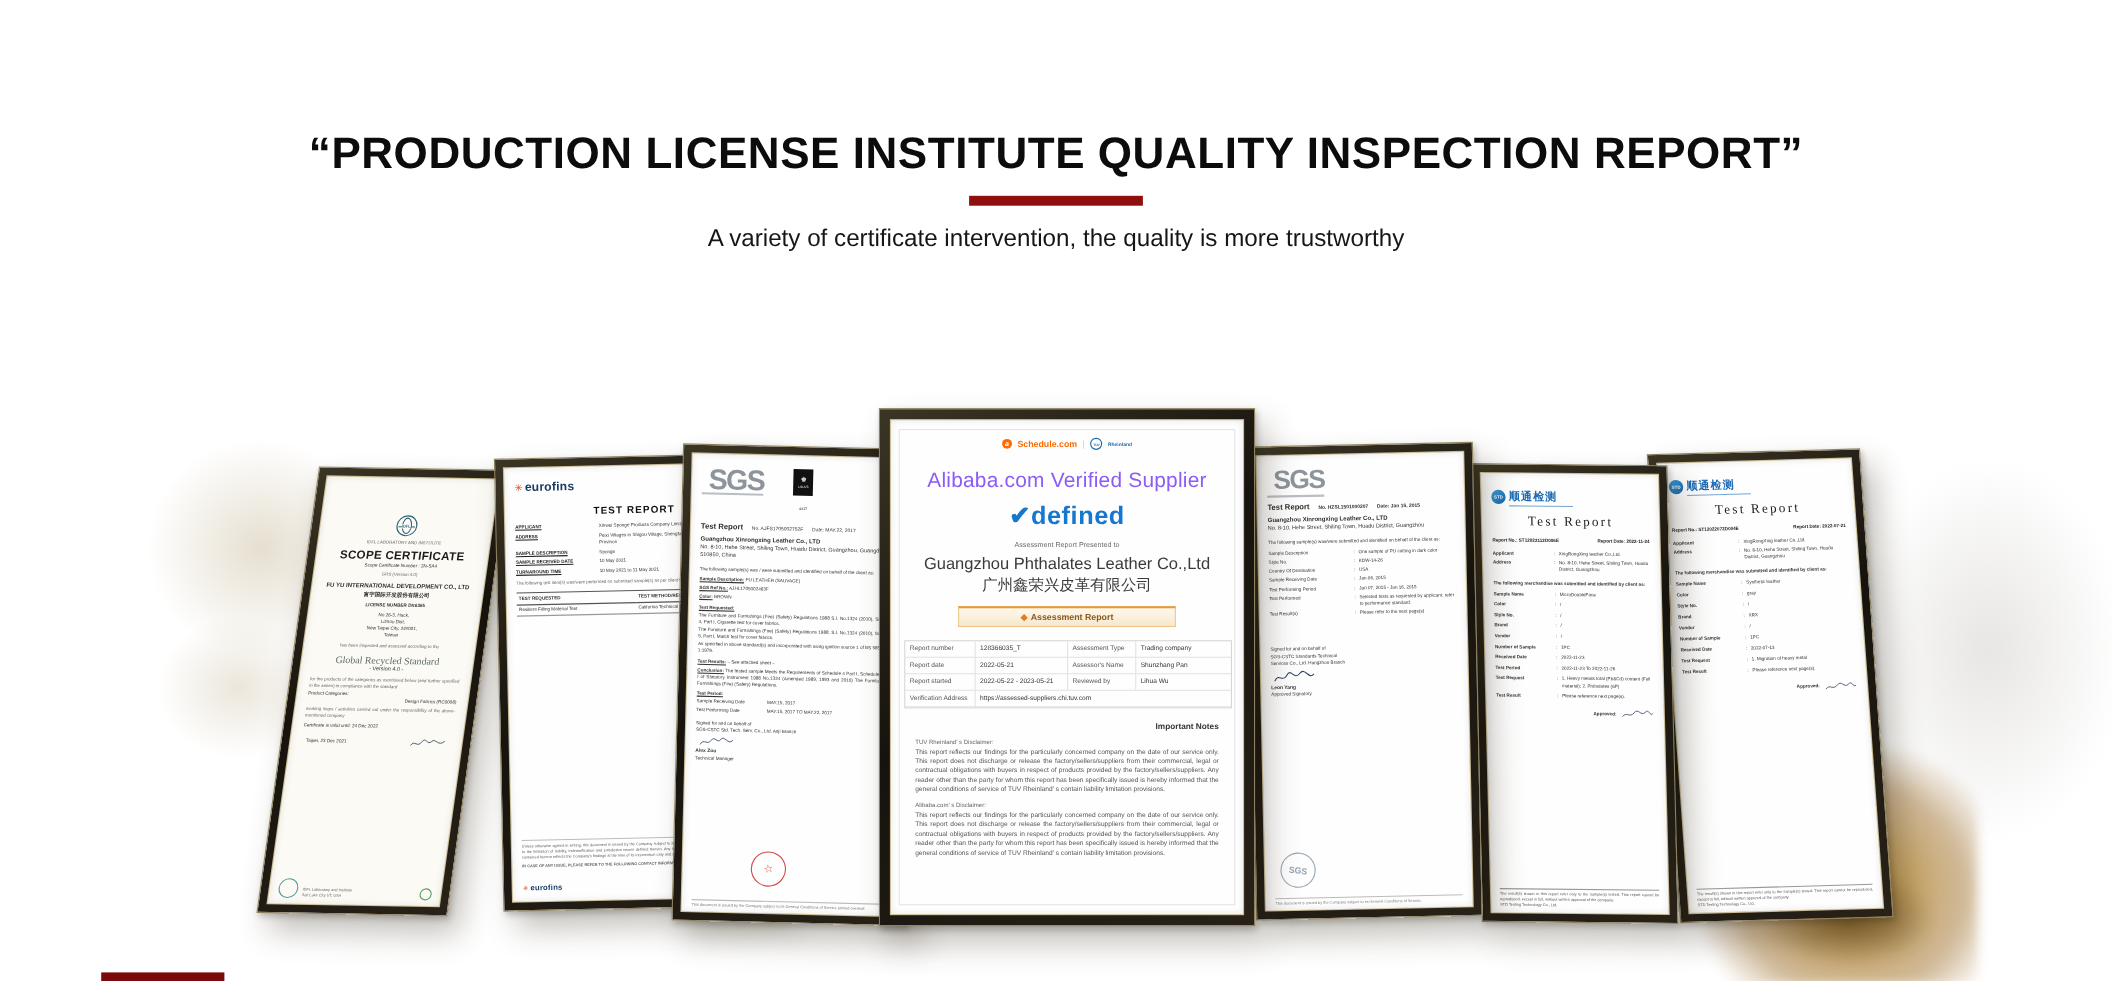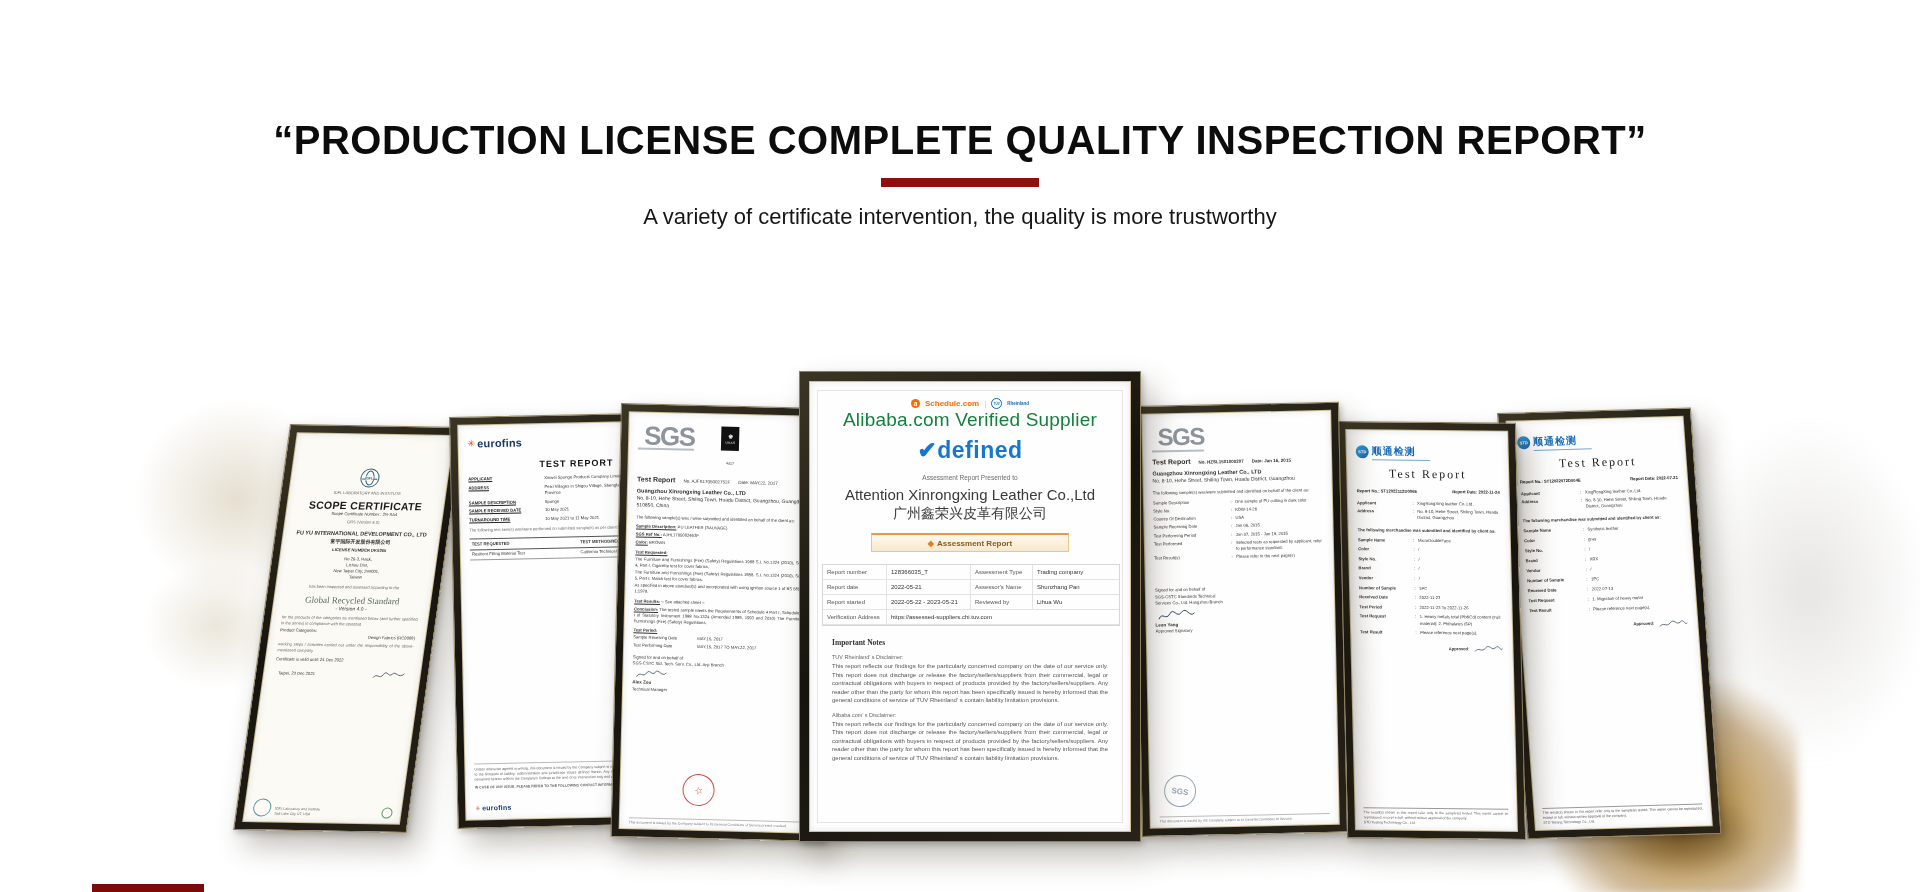--- a/index.html
+++ b/index.html
@@ -105,42 +105,42 @@
   .p-ali{padding:16px 12px 10px;text-align:center;}
   .ali-inner-border{position:absolute;inset:8px 7px;border:1px solid #e4e4e4;pointer-events:none;}
   .ali-logos{display:flex;align-items:center;justify-content:center;gap:5px;}
   .ali-mark{width:9px;height:9px;border-radius:50%;background:#ff6a00;color:#fff;font-size:6.5px;
             font-weight:bold;font-style:italic;display:flex;align-items:center;justify-content:center;}
   .ali-word{color:#ff6a00;font-size:8px;font-weight:bold;}
   .logo-sep{color:#ccc;font-size:8px;}
   .tuv-mark{width:9px;height:9px;border-radius:50%;border:1.3px solid #1569b3;color:#1569b3;
             font-size:3px;font-weight:bold;display:flex;align-items:center;justify-content:center;}
   .tuv-word{color:#1569b3;font-size:4.5px;font-weight:bold;}
-  .ali-heading{font-size:19px;color:#15803d;margin-top:0;letter-spacing:.2px;}
+  .ali-heading{font-size:19px;color:#8b5cf6;margin-top:18px;letter-spacing:.2px;}
   .verified{margin-top:6px;font-size:23px;font-weight:bold;color:#1677cf;letter-spacing:.5px;}
   .vcheck{color:#1677cf;}
   .presented{font-size:6.5px;color:#6b6b6b;margin-top:10px;}
   .ali-co-en{font-size:15px;color:#3a3a3a;margin-top:5px;}
   .ali-co-cn{font-size:14px;color:#3a3a3a;margin-top:2px;}
   .banner{position:relative;margin:10px auto 0;width:196px;padding:3.5px 0;
           background:linear-gradient(#fef8ec,#f6e8cd);border:1px solid #ecc685;border-top:2px solid #e79b3c;
           font-size:8px;font-weight:bold;color:#8a5a1f;}
   .banner::before,.banner::after{content:"";position:absolute;top:4px;width:12px;height:13px;
           background:#f0d3a0;border:1px solid #e0ad66;z-index:-1;}
   .banner::before{left:-9px;transform:skewX(-18deg);}
   .banner::after{right:-9px;transform:skewX(18deg);}
   .b-dia{color:#e07f1f;margin-right:3px;}
   .atable{margin:12px auto 0;width:296px;border:1px solid #d7d7d7;text-align:left;}
   .arow{display:grid;grid-template-columns:64px 84px 62px 1fr;}
   .arow span{border-right:1px solid #e3e3e3;border-bottom:1px solid #e3e3e3;padding:3.5px 4px;
              font-size:6px;color:#333;min-height:7px;}
   .arow span:last-child{border-right:none;}
   .arow .al{color:#555;}
   .arow-last{grid-template-columns:64px 1fr;}
-  .notes-title{font-size:7.5px;font-weight:bold;color:#333;text-align:left;margin:12px 10px 0;font-family:Liberation Serif, serif;}
+  .notes-title{font-size:7.5px;font-weight:bold;color:#333;text-align:right;margin:12px 10px 0;}
   .disc-label{font-size:5.5px;color:#666;text-align:left;margin:7px 10px 0;}
   .disc-text{font-size:6px;color:#555;text-align:justify;margin:2px 10px 0;line-height:1.42;}
   
   .p-std{padding:14px 9px 8px;}
   .std-head{display:flex;align-items:center;gap:3px;}
   .std-circle{width:13px;height:13px;border-radius:50%;color:#fff;font-size:4px;font-weight:bold;
               background:linear-gradient(135deg,#3e9ede,#1265aa);display:flex;align-items:center;justify-content:center;}
   .std-cn{font-size:10px;font-weight:bold;color:#1a6ab5;letter-spacing:1px;}
   .std-underline{height:1px;width:58px;background:#1a6ab5;margin:1px 0 0 16px;opacity:.6;}
   .std-title{font-family:"Liberation Serif",serif;font-size:12px;letter-spacing:2px;color:#1d1d1d;
@@ -156,21 +156,21 @@
 
 <div class="stage">
 
   <div class="blob blob-left"></div>
   <div class="blob blob-left2"></div>
   <div class="blob blob-right"></div>
   <div class="blob blob-gold"></div>
   <div class="blob blob-gold2"></div>
 
   <header>
-    <h1 class="main-title">“PRODUCTION LICENSE COMPLETE QUALITY INSPECTION REPORT”</h1>
+    <h1 class="main-title">“PRODUCTION LICENSE INSTITUTE QUALITY INSPECTION REPORT”</h1>
     <div class="divider"></div>
     <p class="subtitle">A variety of certificate intervention, the quality is more trustworthy</p>
   </header>
 
   <section>
 
     <figure class="cert c1" style="margin:0">
       <div class="paper p-idfl">
         <div class="idfl-globe">
             <span>IDFL</span>
@@ -352,21 +352,21 @@
         <div class="ali-logos">
           <span class="ali-mark">a</span>
           <span class="ali-word">Schedule.com</span>
           <span class="logo-sep">|</span>
           <span class="tuv-mark">TÜV</span>
           <span class="tuv-word">Rheinland</span>
         </div>
         <div class="ali-heading">Alibaba.com Verified Supplier</div>
         <div class="verified"><span class="vcheck">✔</span><span>defined</span></div>
         <div class="presented">Assessment Report Presented to</div>
-        <div class="ali-co-en">Attention Xinrongxing Leather Co.,Ltd</div>
+        <div class="ali-co-en">Guangzhou Phthalates Leather Co.,Ltd</div>
         <div class="ali-co-cn">广州鑫荣兴皮革有限公司</div>
         <div class="banner"><span class="b-dia">◆</span><span>Assessment Report</span></div>
         <div class="atable">
           <div>
               <div class="arow">
               <span class="al">Report number</span>
               <span class="av">128366035_T</span>
               <span class="al">Assessment Type</span>
               <span class="av">Trading company</span>
             </div>

